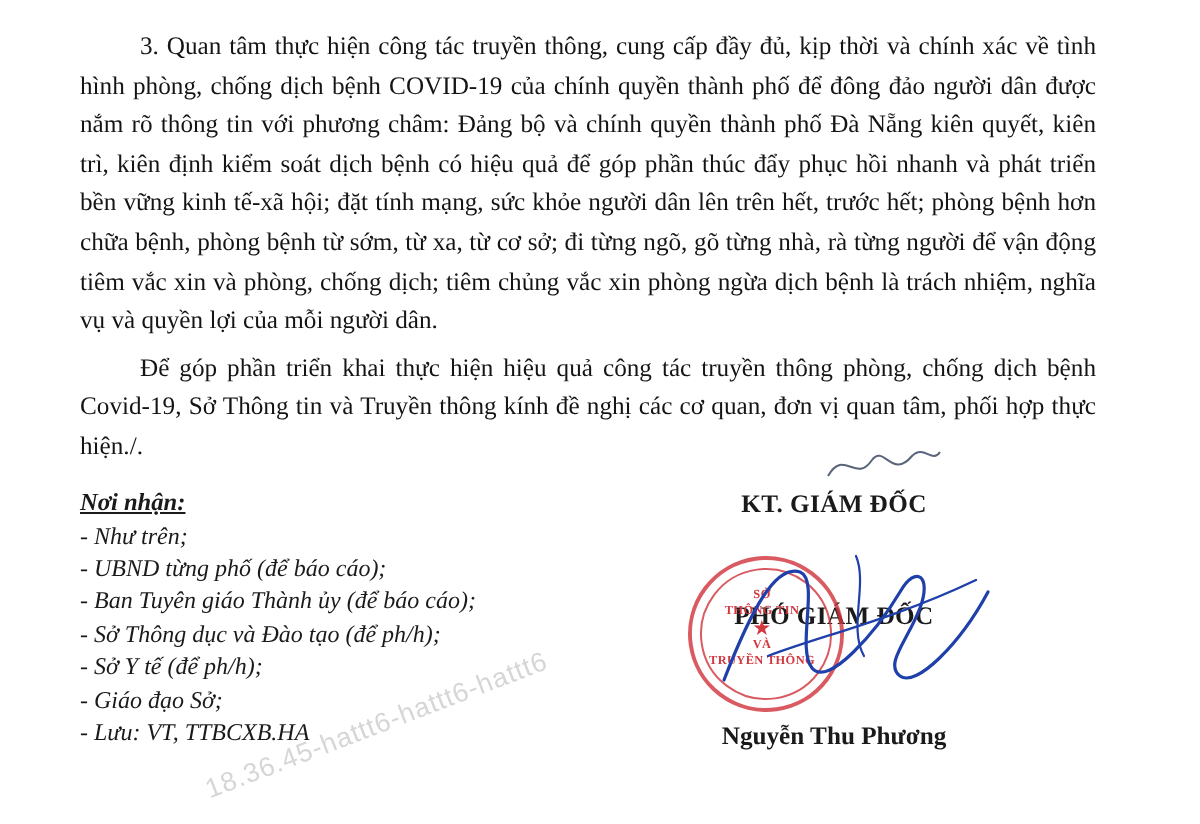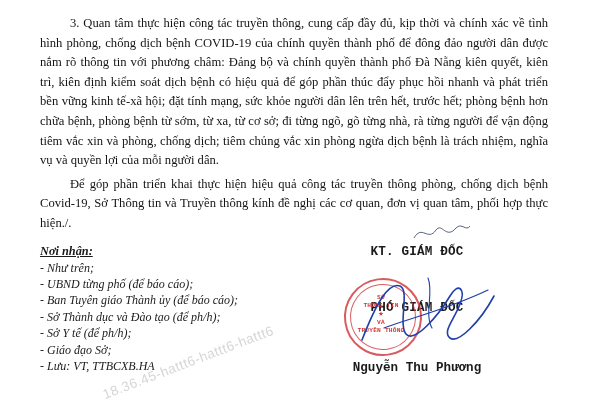--- a/index.html
+++ b/index.html
@@ -61,21 +61,20 @@
     line-height: 16.4px;
     font-style: italic;
     white-space: nowrap;
   }
   .signer {
     position: absolute;
     right: 6px;
     top: 0;
     width: 250px;
     text-align: center;
-    font-family: Liberation Mono, monospace;
   }
   .signer-title {
     font-size: 12.6px;
     font-weight: bold;
     line-height: 16px;
     letter-spacing: 0.2px;
   }
   .signer-sub {
     font-size: 12.6px;
     font-weight: bold;
@@ -181,21 +180,21 @@
   <p class="para indent">Để góp phần triển khai thực hiện hiệu quả công tác truyền thông phòng, chống dịch bệnh Covid-19, Sở Thông tin và Truyền thông kính đề nghị các cơ quan, đơn vị quan tâm, phối hợp thực hiện./.</p>
 
   <div class="sign-block">
 
     <div class="recipients">
       <div class="recipients-title">Nơi nhận:</div>
       <ul>
         <li>- Như trên;</li>
         <li>- UBND từng phố (để báo cáo);</li>
         <li>- Ban Tuyên giáo Thành ủy (để báo cáo);</li>
-        <li>- Sở Thành dục và Đào tạo (để ph/h);</li>
+        <li>- Sở Thông dục và Đào tạo (để ph/h);</li>
         <li>- Sở Y tế (để ph/h);</li>
         <li>- Giáo đạo Sở;</li>
         <li>- Lưu: VT, TTBCXB.HA</li>
       </ul>
     </div>
 
     <div class="signer">
       <div class="signer-title">KT. GIÁM ĐỐC</div>
       <div class="signer-sub">PHÓ GIÁM ĐỐC</div>
 

